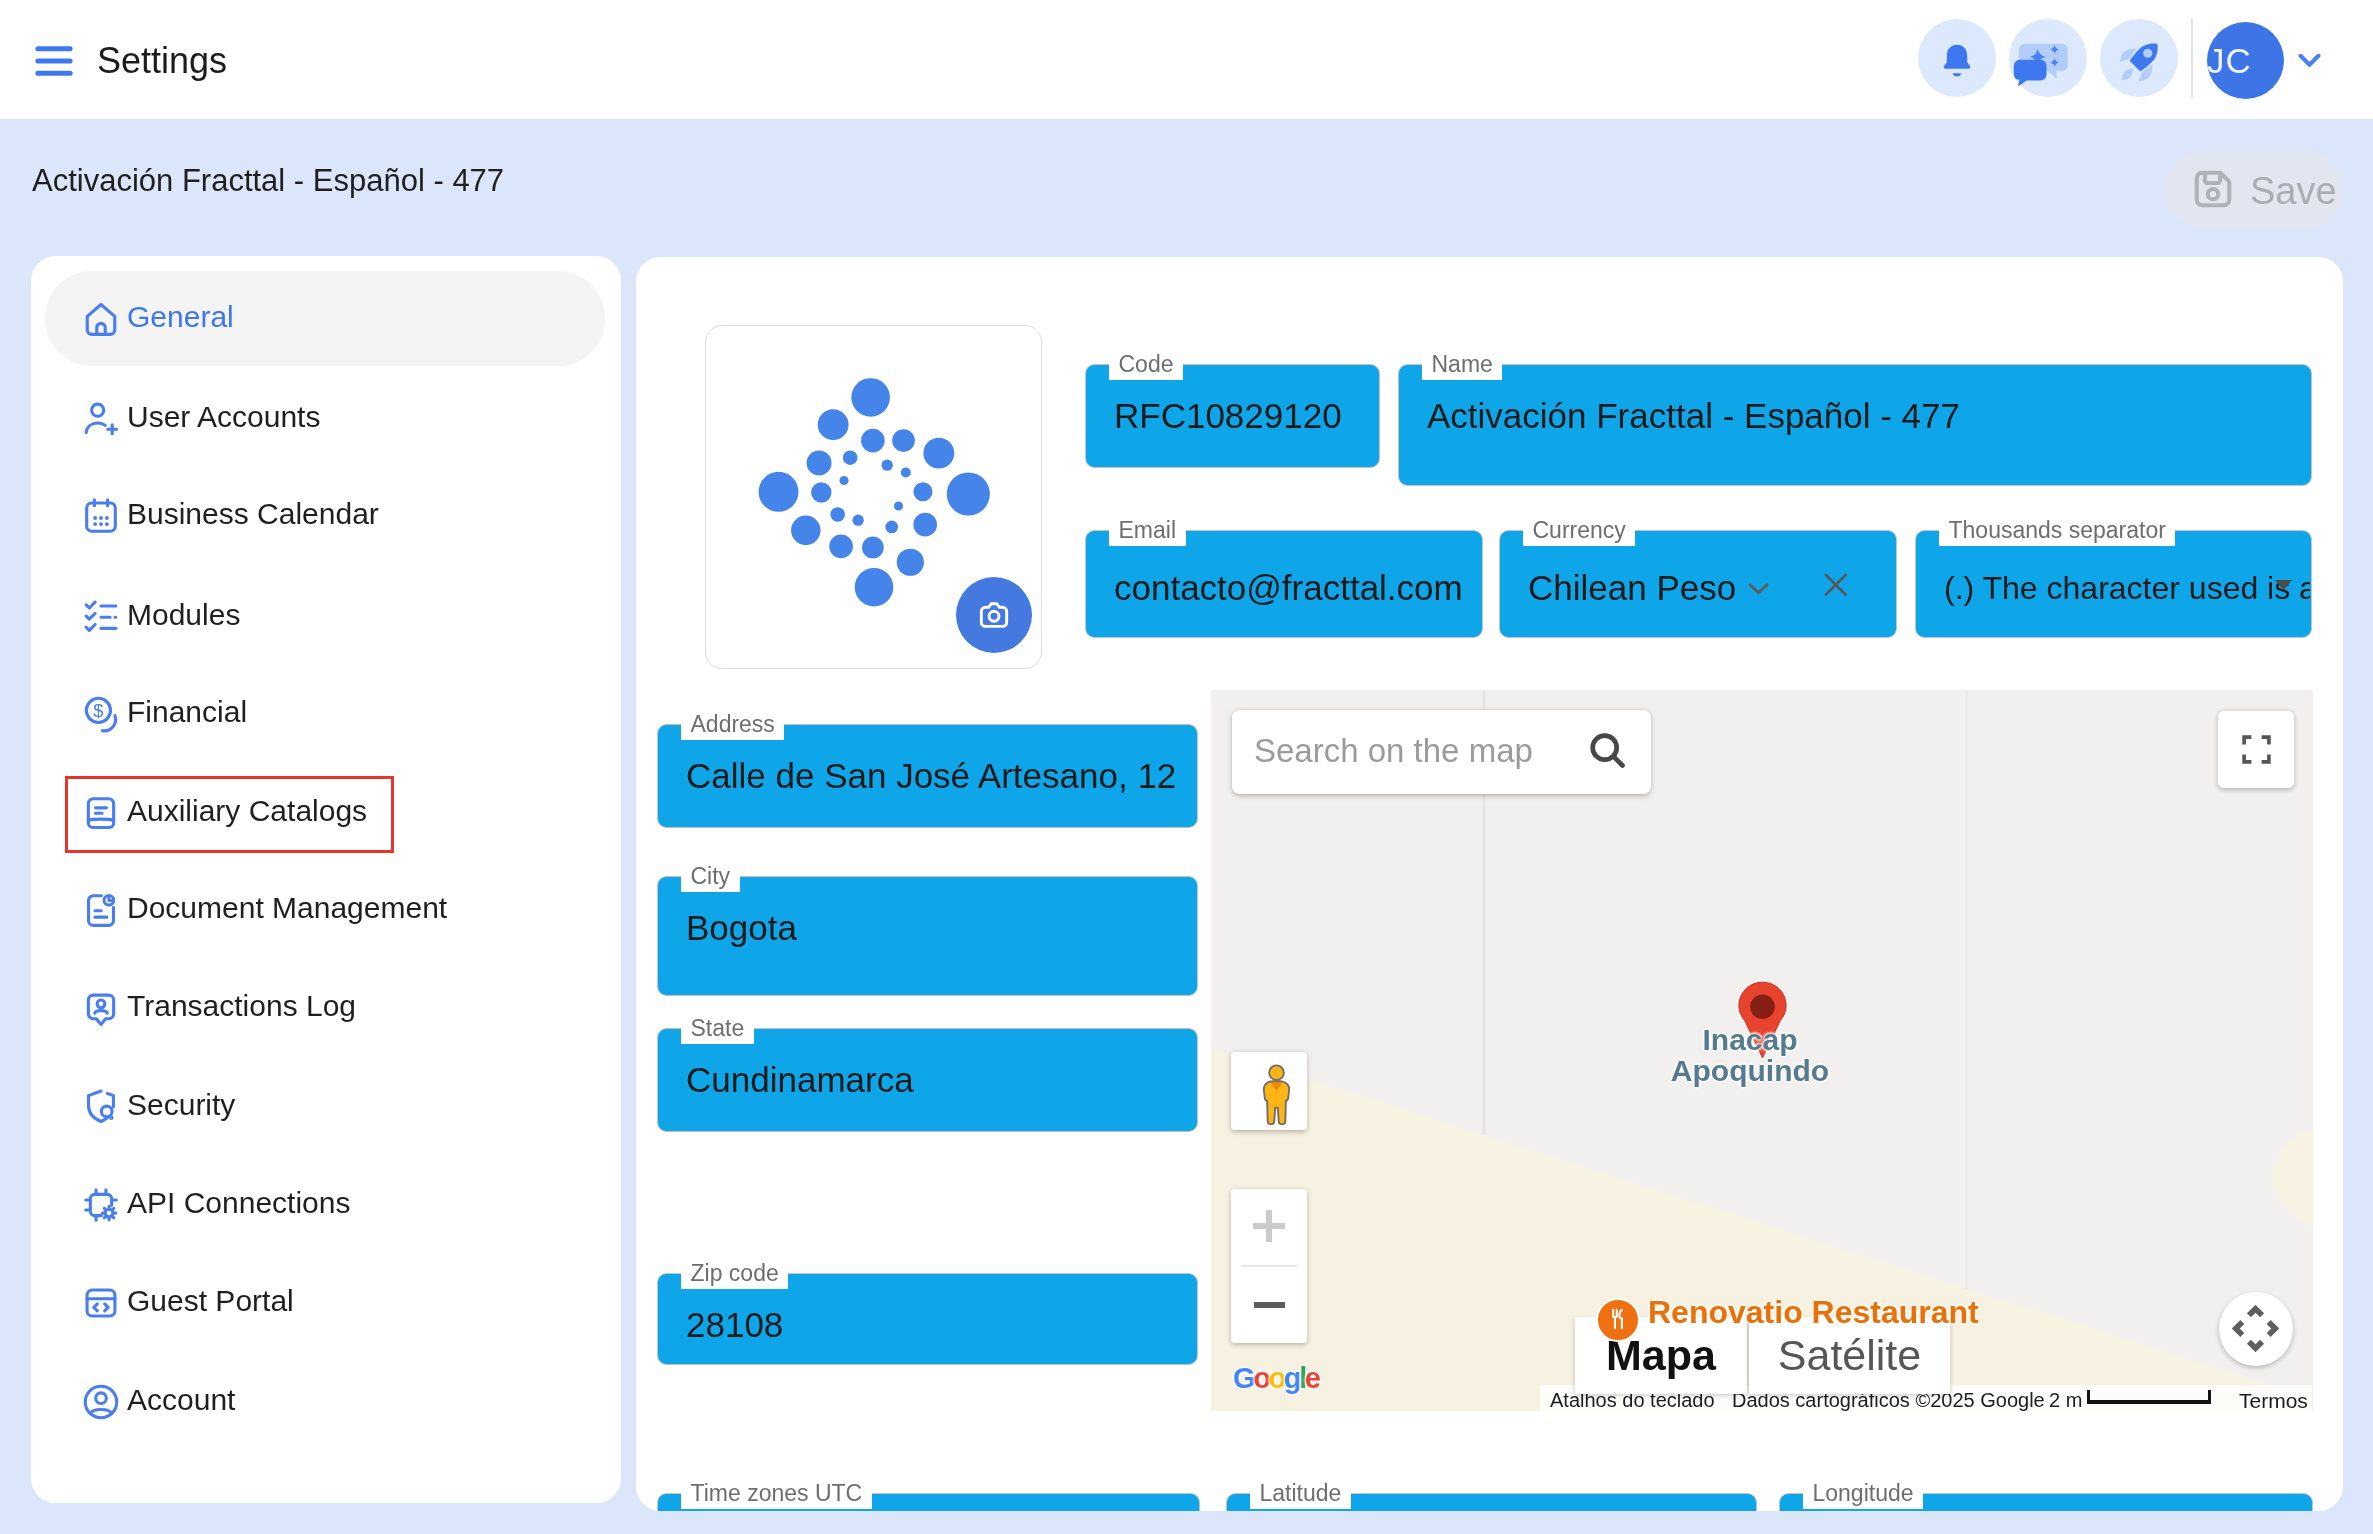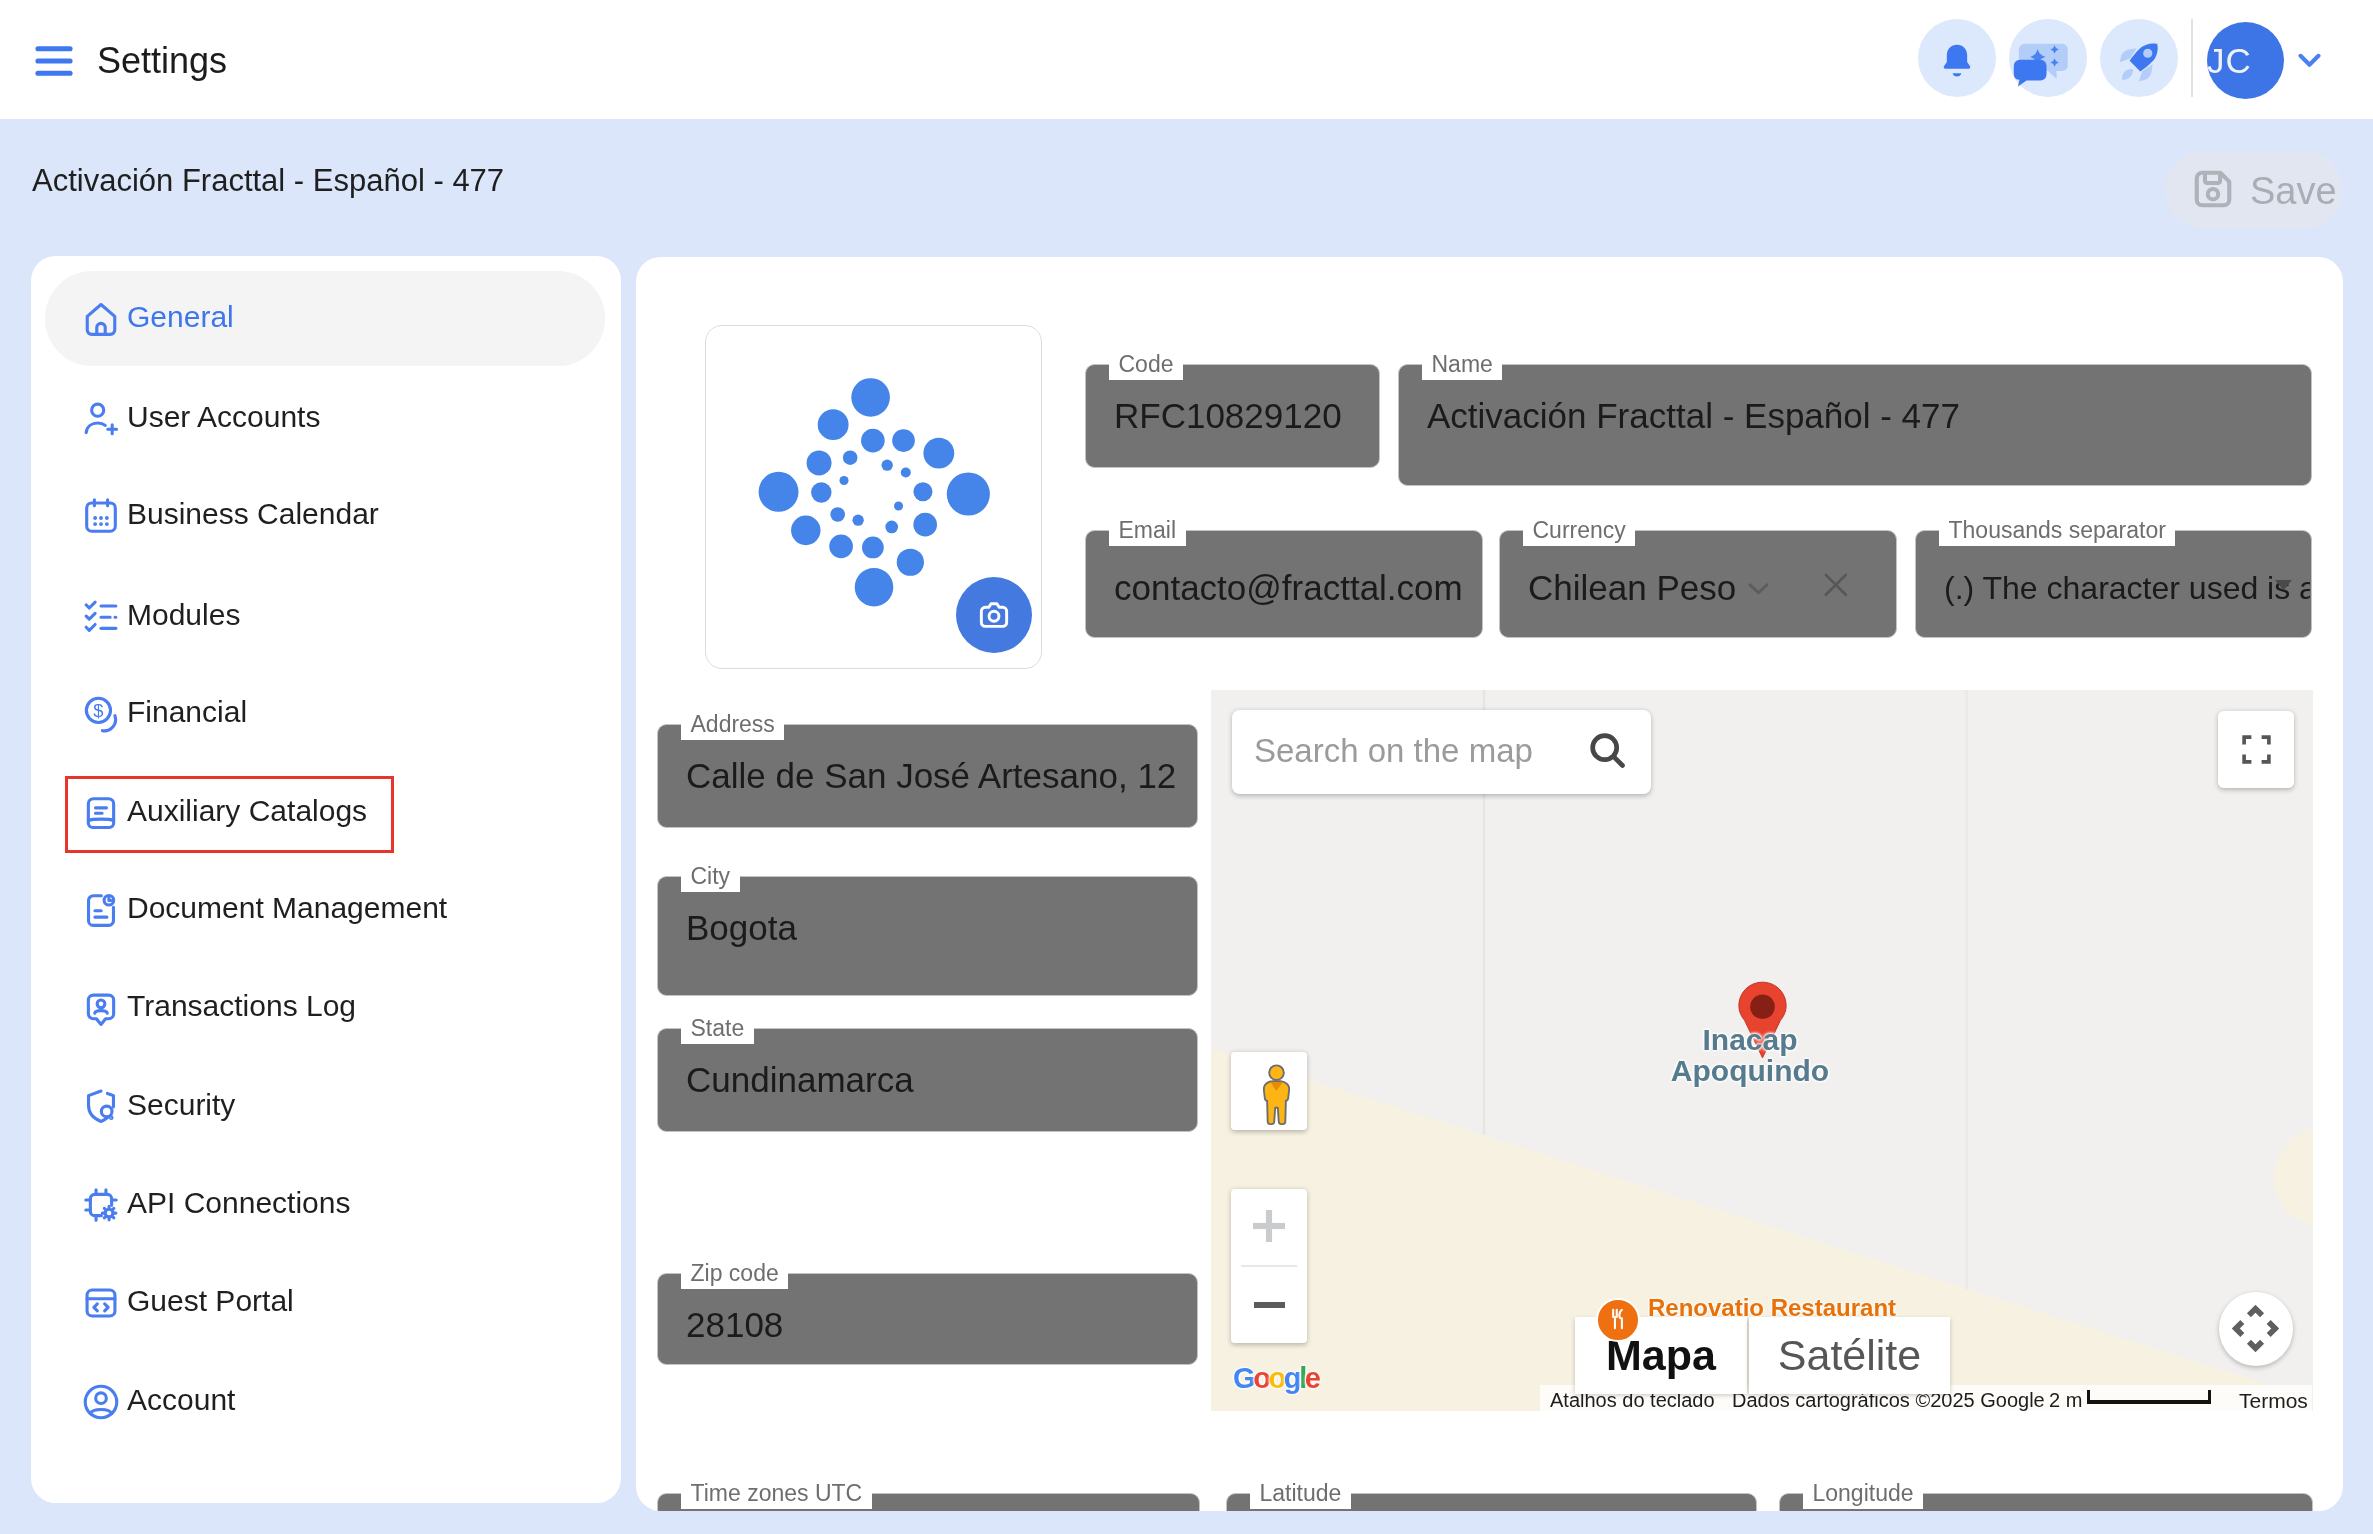--- a/index.html
+++ b/index.html
@@ -1,20 +1,20 @@
 <!DOCTYPE html>
 <html style="font-size:15px"><head>
 <meta charset="utf-8">
 <style>
 *{margin:0;padding:0;box-sizing:border-box}
 html,body{width:2373px;height:1535px}
 body{font-family:"Liberation Sans",sans-serif;background:#dbe6fb;position:relative;overflow:hidden;-webkit-font-smoothing:antialiased}
 .a{position:absolute}
 .card{position:absolute;background:#fff;border-radius:24.6px}
-.fs{position:absolute;border:1.9px solid #c3c3c3;border-radius:9.5px;background:#737373}
+.fs{position:absolute;border:1.9px solid #c3c3c3;border-radius:9.5px;background:#0ea5e9}
 .fl{position:absolute;top:-16px;left:23px;background:#fff;padding:0 9.5px;font-size:23px;line-height:31px;color:#6e6e6e;white-space:nowrap}
 .fv{position:absolute;left:28px;top:31px;font-size:35px;color:#1b1b1b;white-space:nowrap}
 .mi{position:absolute;left:48px;width:44px;height:44px}
 .mt{position:absolute;left:96px;font-size:30px;color:#1f1f1f;white-space:nowrap}
 .icbtn{position:absolute;width:78px;height:78px;border-radius:50%;background:#dce8fb;top:19px}
 .mapbtn{position:absolute;background:#fff;box-shadow:0 1.9px 5.7px rgba(0,0,0,.25)}
 </style>
 </head>
 <body>
 
@@ -296,21 +296,21 @@
 
     <div class="mapbtn" style="left:364px;top:627px;width:172px;height:77px;box-shadow:0 1.9px 4.7px rgba(0,0,0,.22)"></div>
     <div class="a" style="left:364px;top:627px;width:172px;height:77px;font-size:43px;font-weight:bold;color:#111;text-align:center;line-height:77px">Mapa</div>
     <div class="mapbtn" style="left:538px;top:627px;width:201px;height:77px;box-shadow:0 1.9px 4.7px rgba(0,0,0,.22)"></div>
     <div class="a" style="left:538px;top:627px;width:201px;height:77px;font-size:43px;color:#565656;text-align:center;line-height:77px">Satélite</div>
 
     <div class="a" style="left:385px;top:608px;width:44px;height:44px;border-radius:50%;background:#ef7011;border:2.8px solid #fff"></div>
     <svg class="a" style="left:395px;top:615px" width="24.6" height="28" viewBox="0 0 24 24" fill="none" stroke="#fff" stroke-width="2" stroke-linecap="round">
         <path d="M7 3v7M10.5 3v7M7 10h3.5M8.7 10v11M15.5 3c-1.5 1-2.5 3-2.5 5.5 0 2 1 3 2.5 3V21"></path>
       </svg>
-    <div class="a" style="left:437px;top:604px;font-size:24px;font-weight:bold;color:#e8710a;text-shadow:0 0 2.8px #fff,0 0 2.8px #fff,0 0 3.8px #fff;white-space:nowrap">Renovatio Restaurant</div>
+    <div class="a" style="left:437px;top:604px;font-size:32px;font-weight:bold;color:#e8710a;text-shadow:0 0 2.8px #fff,0 0 2.8px #fff,0 0 3.8px #fff;white-space:nowrap">Renovatio Restaurant</div>
 
     <div class="mapbtn" style="left:21px;top:20px;width:419px;height:84px;border-radius:7.6px"></div>
     <div class="a" style="left:43px;top:34px;font-size:33px;color:#9b9b9b;line-height:53px">Search on the map</div>
     <svg class="a" style="left:374px;top:38px" width="45" height="45" viewBox="0 0 24 24" fill="none" stroke="#474747" stroke-width="2.5" stroke-linecap="round">
         <circle cx="10.5" cy="10.5" r="6.4"></circle>
         <path d="m15.4 15.4 4.6 4.6"></path>
       </svg>
 
     <div class="mapbtn" style="left:1007px;top:21px;width:76px;height:77px;border-radius:5.7px"></div>
     <svg class="a" style="left:1028px;top:42px" width="35" height="35" viewBox="0 0 24 24" fill="none" stroke="#565656" stroke-width="2.5">

